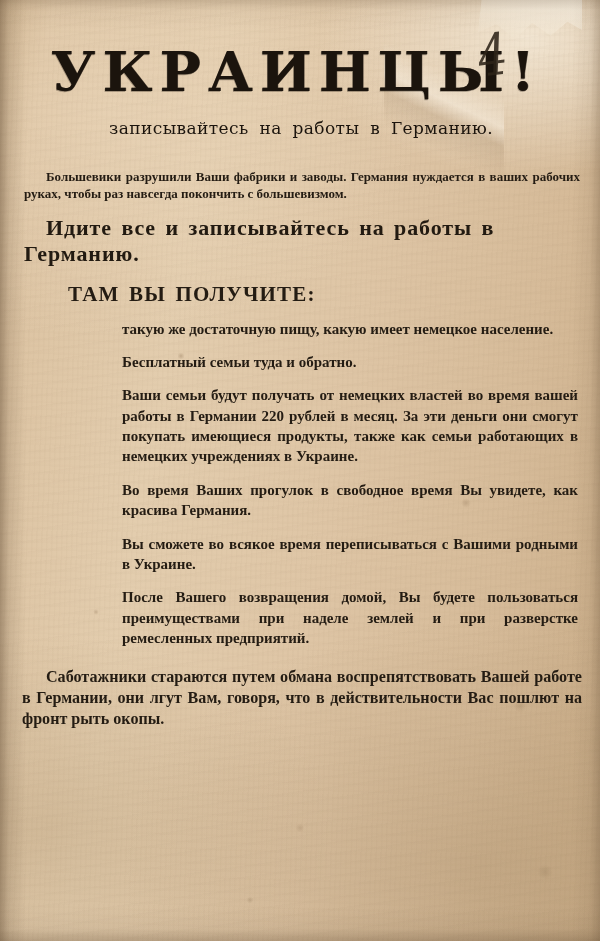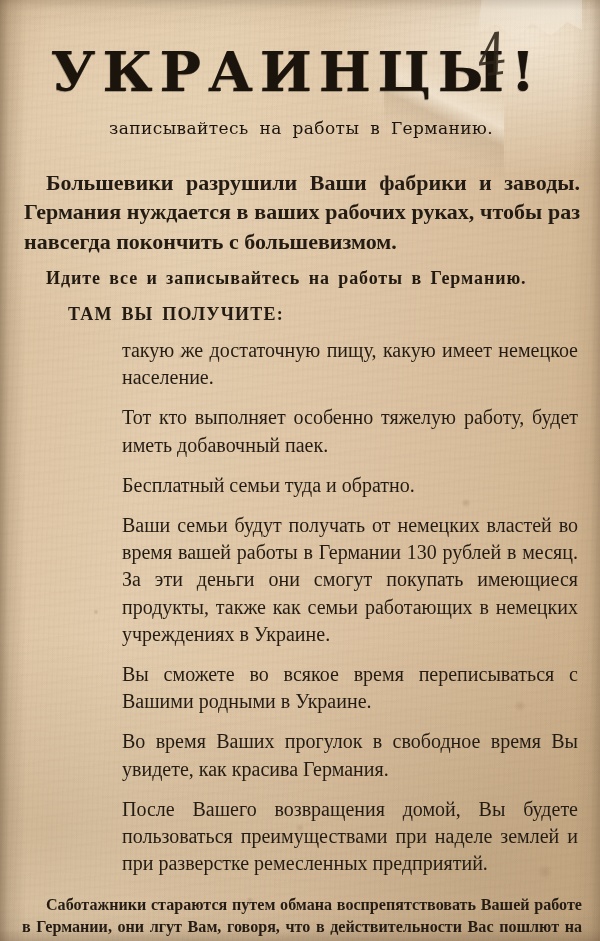--- a/index.html
+++ b/index.html
@@ -122,55 +122,55 @@
     font-weight: 500;
     color: #2e2419;
     transform: rotate(-7deg) scaleY(1.25);
     opacity: 0.88;
   }
 
   
   .lead {
     margin: 30px 0 0 0;
     font-weight: bold;
-    font-size: 22px;
+    font-size: 13px;
     line-height: 1.34;
     text-align: justify;
     text-indent: 22px;
     color: #241c13;
     padding: 0 6px 0 8px;
   }
   .callout {
     margin: 12px 0 0 0;
     font-weight: bold;
-    font-size: 18px;
+    font-size: 22px;
     letter-spacing: 0.9px;
     word-spacing: 3px;
     text-indent: 22px;
     color: #221a11;
     padding-left: 8px;
   }
   .receive-label {
     margin: 15px 0 0 0;
-    font-size: 18px;
+    font-size: 21px;
     font-weight: bold;
     letter-spacing: 1.2px;
     word-spacing: 3px;
     padding-left: 52px;
     color: #241c13;
   }
 
   ul.benefits {
     list-style: none;
     margin: 12px 0 0 0;
     padding: 0 8px 0 106px;
   }
   ul.benefits li {
-    font-size: 20px;
-    font-weight: normal;
+    font-size: 15px;
+    font-weight: bold;
     line-height: 1.36;
     text-align: justify;
     color: #241c13;
     margin-bottom: 13px;
   }
   ul.benefits li:last-child { margin-bottom: 8px; }
 
   .closing {
     margin: 17px 0 0 0;
     font-size: 16.1px;
@@ -202,24 +202,23 @@
     <h2 class="subhead">записывайтесь на работы в Германию.</h2>
 
     <p class="lead">Большевики разрушили Ваши фабрики и заводы. Германия нуждается в ваших рабочих руках, чтобы раз навсегда покончить с большевизмом.</p>
 
     <p class="callout">Идите все и записывайтесь на работы в Германию.</p>
 
     <p class="receive-label">ТАМ ВЫ ПОЛУЧИТЕ:</p>
 
     <ul class="benefits">
       <li>такую же достаточную пищу, какую имеет немецкое население.</li>
-      <li>Тот кто выполняет особенно тяжелую работу, будет иметь добавочный паек.</li>
       <li>Бесплатный семьи туда и обратно.</li>
-      <li>Ваши семьи будут получать от немецких властей во время вашей работы в Германии 130 рублей в месяц. За эти деньги они смогут покупать имеющиеся продукты, также как семьи работающих в немецких учреждениях в Украине.</li>
+      <li>Ваши семьи будут получать от немецких властей во время вашей работы в Германии 220 рублей в месяц. За эти деньги они смогут покупать имеющиеся продукты, также как семьи работающих в немецких учреждениях в Украине.</li>
+      <li>Во время Ваших прогулок в свободное время Вы увидете, как красива Германия.</li>
       <li>Вы сможете во всякое время переписываться с Вашими родными в Украине.</li>
-      <li>Во время Ваших прогулок в свободное время Вы увидете, как красива Германия.</li>
       <li>После Вашего возвращения домой, Вы будете пользоваться преимуществами при наделе землей и при разверстке ремесленных предприятий.</li>
     </ul>
 
     <p class="closing">Саботажники стараются путем обмана воспрепятствовать Вашей работе в Германии, они лгут Вам, говоря, что в действительности Вас пошлют на фронт рыть окопы.</p>
 
   </div>
 </div>
 
 </body></html>

